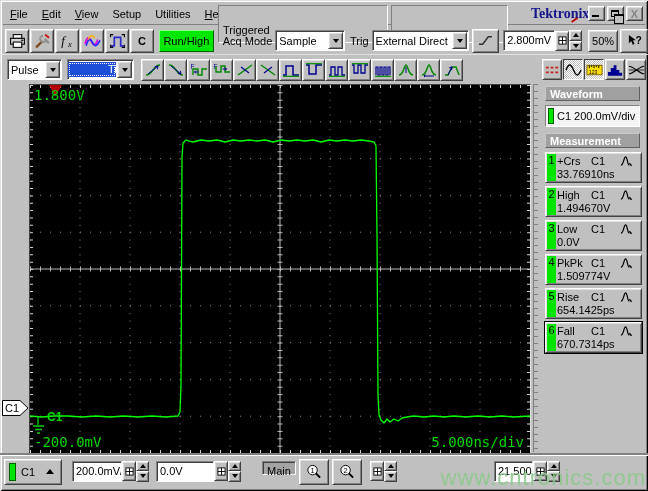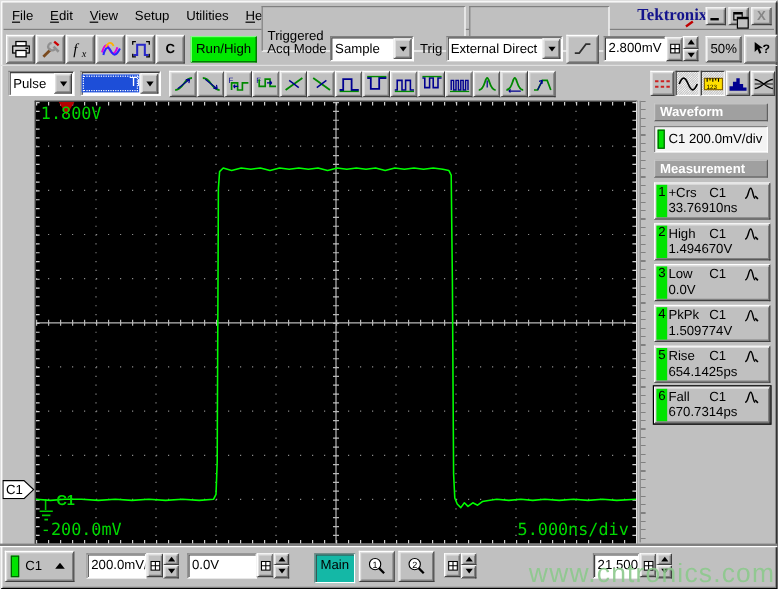--- a/index.html
+++ b/index.html
@@ -100,21 +100,21 @@
 
   
   #bottom-bar { position:absolute; left:0; top:455px; width:648px; height:33px; border-top:1px solid #fff; box-shadow:0 -2px 0 #808080; }
   #ch-btn { position:absolute; left:4px; top:3px; width:58px; height:26px; }
   #ch-btn .chan-bar { position:absolute; left:4px; top:3px; width:7px; height:18px; background:#00e400; border:1px solid #006000; }
   #ch-btn .ch-label { position:absolute; left:16px; top:6px; }
   #ch-btn .arrow-up { position:absolute; right:7px; top:9px; }
   .bb-spin { position:absolute; top:4px; }
   #spin-vdiv { left:68px; } #spin-vdiv .spin-field { width:50px; }
   #spin-pos { left:152px; } #spin-pos .spin-field { width:58px; }
-  #main-box { position:absolute; left:262px; top:5px; width:34px; height:25px; background:#14b8a6; border:1px solid; border-color:#808080 #fff #fff #808080; box-shadow:inset 1px 1px 0 #404040; text-align:center; padding-top:3px; }
+  #main-box { position:absolute; left:262px; top:5px; width:34px; height:14px; background:#a3a3a3; border:1px solid; border-color:#808080 #fff #fff #808080; box-shadow:inset 1px 1px 0 #404040; text-align:center; padding-top:3px; }
   .mag-btn { position:absolute; top:3px; width:30px; height:26px; display:flex; align-items:center; justify-content:center; }
   #mag1 { left:299px; } #mag2 { left:332px; }
   #spin-tdiv { left:366px; } #spin-tdiv .spin-field { width:72px; }
   #spin-rec { left:490px; } #spin-rec .spin-field { width:39px; }
 
   #watermark { position:absolute; right:2px; bottom:0px; font-size:22px; letter-spacing:1px; color:#8cc98c; opacity:.9; z-index:50; pointer-events:none; }
 </style>
 </head>
 <body>
 

